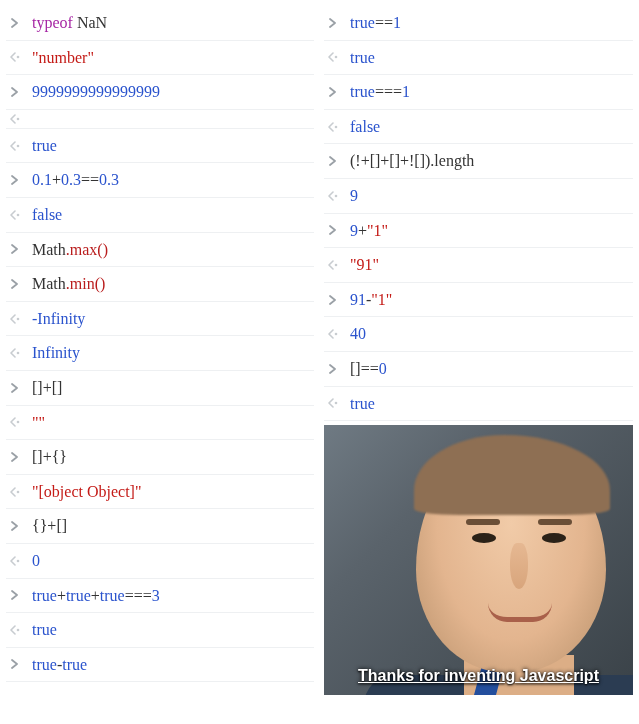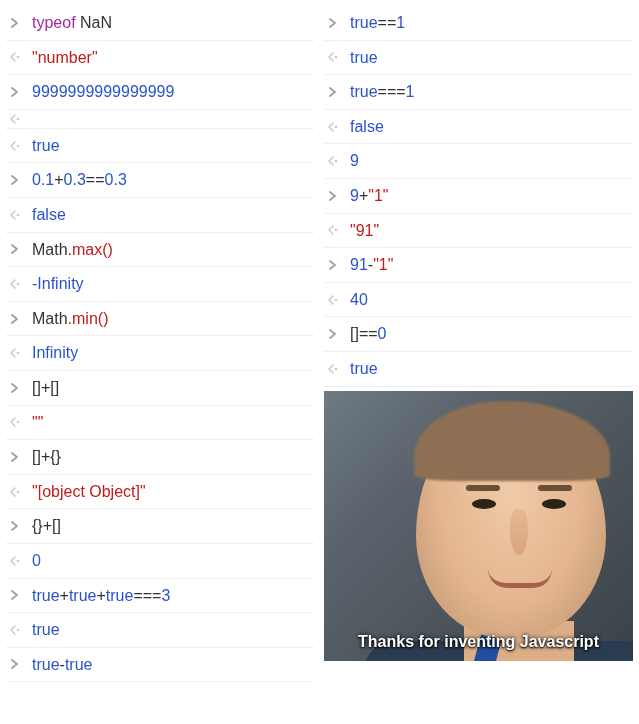--- a/index.html
+++ b/index.html
@@ -31,21 +31,21 @@
   }
   .gutter {
     width: 14px;
     display: flex;
     align-items: center;
     justify-content: center;
     flex-shrink: 0;
   }
   .gutter svg { display: block; }
   .code {
-    font-family: Liberation Sans, sans-serif;
+    font-family: Liberation Serif, serif;
     white-space: pre;
     text-align: right;
   }
   .tok-keyword { color: #a626a4; }
   .tok-number  { color: #2a53cd; }
   .tok-string  { color: #c41a16; }
   .tok-bool    { color: #2a53cd; font-weight: 500; }
   .tok-plain   { color: #333; }
   .tok-func    { color: #b91c1c; }
   .tok-infinity{ color: #2a53cd; }
@@ -124,20 +124,21 @@
   }
   .caption {
     position: absolute;
     left: 0; right:0; bottom: 10px;
     text-align: center;
     color: #ffffff;
     font-family: "Segoe UI", Arial, sans-serif;
     font-weight: 600;
     font-size: 16px;
     text-shadow: 0 0 4px #000, 0 1px 2px #000;
+    text-decoration: underline;
   }
 </style>
 </head>
 <body>
 
 <div class="container">
 
   <div class="col" id="col1">
       <div class="entry">
         <span class="gutter">
@@ -201,34 +202,34 @@
       <div class="entry">
         <span class="gutter">
           <svg width="10" height="10" viewBox="0 0 10 10">
             <path d="M2 1 L7 5 L2 9" stroke="#9aa0a6" stroke-width="1.8" fill="none" stroke-linecap="round" stroke-linejoin="round"></path>
           </svg>
         </span>
         <span class="code"><span class="tok-plain">Math</span><span class="tok-func">.max()</span></span>
       </div>
       <div class="entry">
         <span class="gutter">
+          <svg width="10" height="10" viewBox="0 0 10 10">
+            <path d="M2 1 L7 5 L2 9" stroke="#9aa0a6" stroke-width="1.8" fill="none" stroke-linecap="round" stroke-linejoin="round"></path>
+          </svg>
+        </span>
+        <span class="code"><span class="tok-plain">Math</span><span class="tok-func">.min()</span></span>
+      </div>
+      <div class="entry">
+        <span class="gutter">
           <svg width="12" height="10" viewBox="0 0 12 10">
             <path d="M6 1 L2 5 L6 9" stroke="#c8ccd0" stroke-width="1.6" fill="none" stroke-linecap="round" stroke-linejoin="round"></path>
             <circle cx="9" cy="5" r="1.3" fill="#c8ccd0"></circle>
           </svg>
         </span>
         <span class="code"><span class="tok-infinity">-Infinity</span></span>
-      </div>
-      <div class="entry">
-        <span class="gutter">
-          <svg width="10" height="10" viewBox="0 0 10 10">
-            <path d="M2 1 L7 5 L2 9" stroke="#9aa0a6" stroke-width="1.8" fill="none" stroke-linecap="round" stroke-linejoin="round"></path>
-          </svg>
-        </span>
-        <span class="code"><span class="tok-plain">Math</span><span class="tok-func">.min()</span></span>
       </div>
       <div class="entry">
         <span class="gutter">
           <svg width="12" height="10" viewBox="0 0 12 10">
             <path d="M6 1 L2 5 L6 9" stroke="#c8ccd0" stroke-width="1.6" fill="none" stroke-linecap="round" stroke-linejoin="round"></path>
             <circle cx="9" cy="5" r="1.3" fill="#c8ccd0"></circle>
           </svg>
         </span>
         <span class="code"><span class="tok-infinity">Infinity</span></span>
       </div>
@@ -338,20 +339,28 @@
           <span class="code"><span class="tok-bool">true</span><span class="tok-plain">===</span><span class="tok-number">1</span></span>
         </div>
         <div class="entry">
           <span class="gutter">
             <svg width="12" height="10" viewBox="0 0 12 10">
               <path d="M6 1 L2 5 L6 9" stroke="#c8ccd0" stroke-width="1.6" fill="none" stroke-linecap="round" stroke-linejoin="round"></path>
               <circle cx="9" cy="5" r="1.3" fill="#c8ccd0"></circle>
             </svg>
           </span>
           <span class="code"><span class="tok-bool">false</span></span>
+        </div>
+        <div class="entry">
+          <span class="gutter">
+            <svg width="10" height="10" viewBox="0 0 10 10">
+              <path d="M2 1 L7 5 L2 9" stroke="#9aa0a6" stroke-width="1.8" fill="none" stroke-linecap="round" stroke-linejoin="round"></path>
+            </svg>
+          </span>
+          <span class="code"><span class="tok-plain">(!+[]+[]+![]).length</span></span>
         </div>
         <div class="entry">
           <span class="gutter">
             <svg width="12" height="10" viewBox="0 0 12 10">
               <path d="M6 1 L2 5 L6 9" stroke="#c8ccd0" stroke-width="1.6" fill="none" stroke-linecap="round" stroke-linejoin="round"></path>
               <circle cx="9" cy="5" r="1.3" fill="#c8ccd0"></circle>
             </svg>
           </span>
           <span class="code"><span class="tok-number">9</span></span>
         </div>

